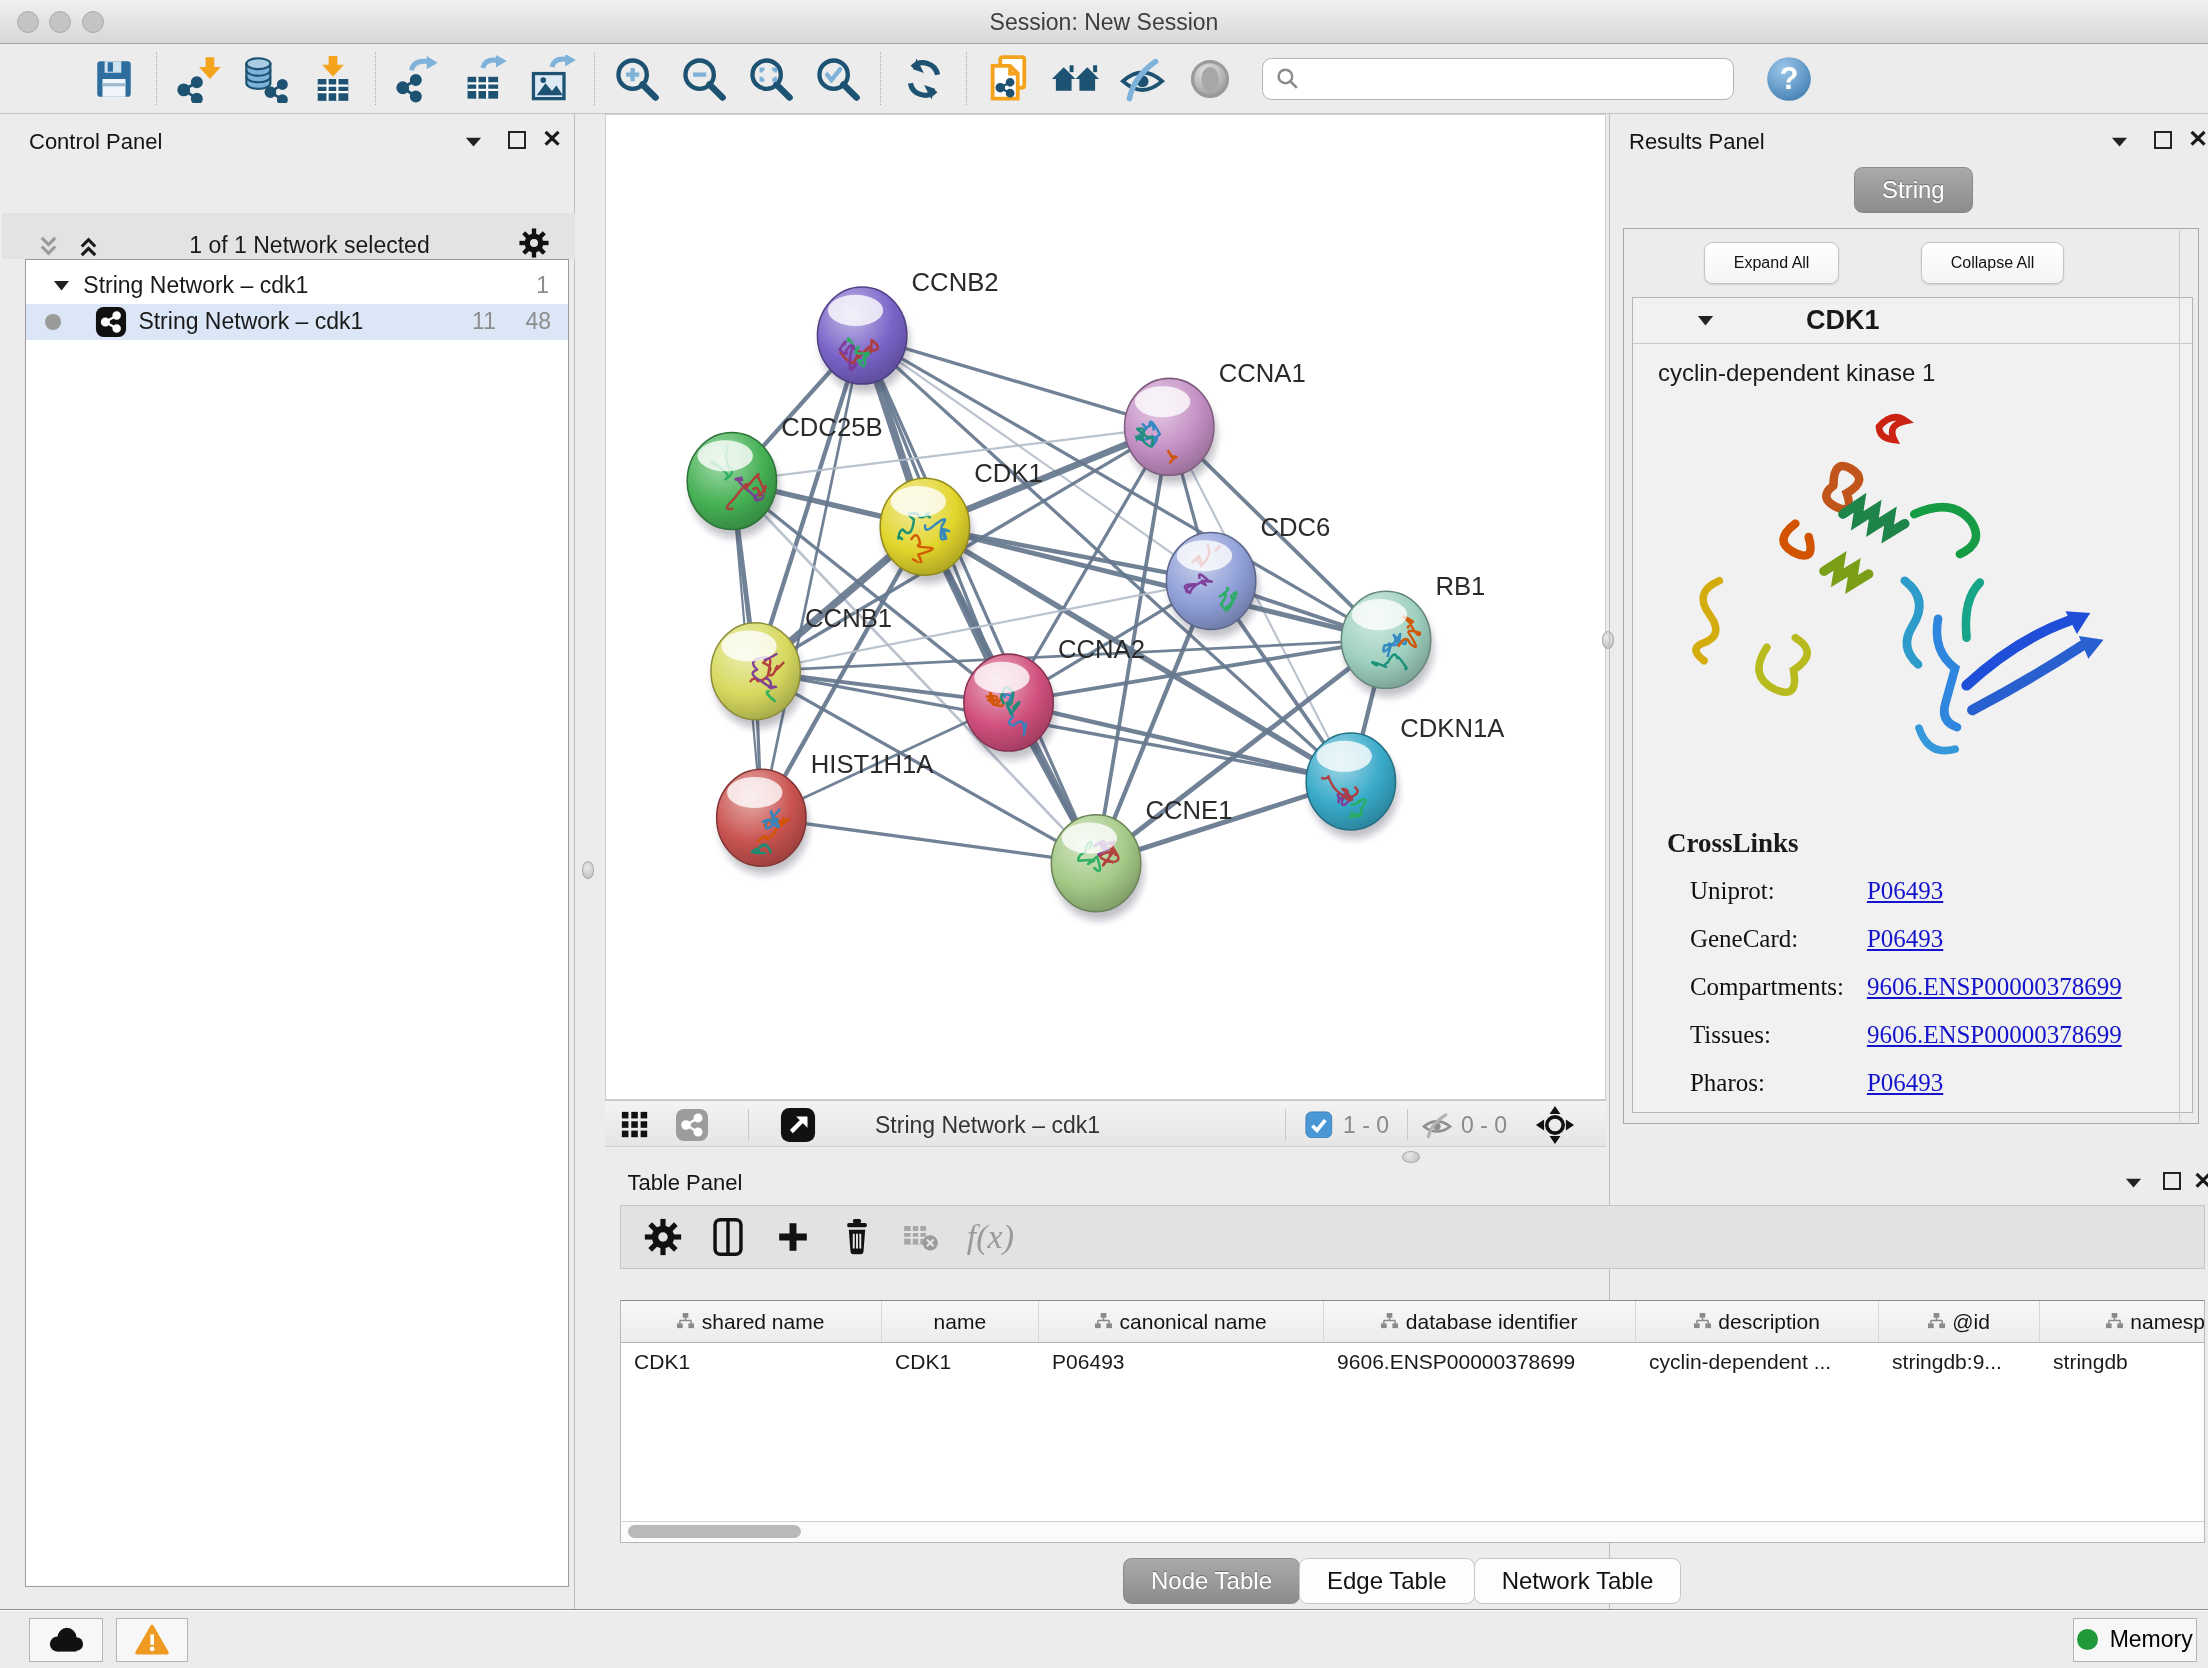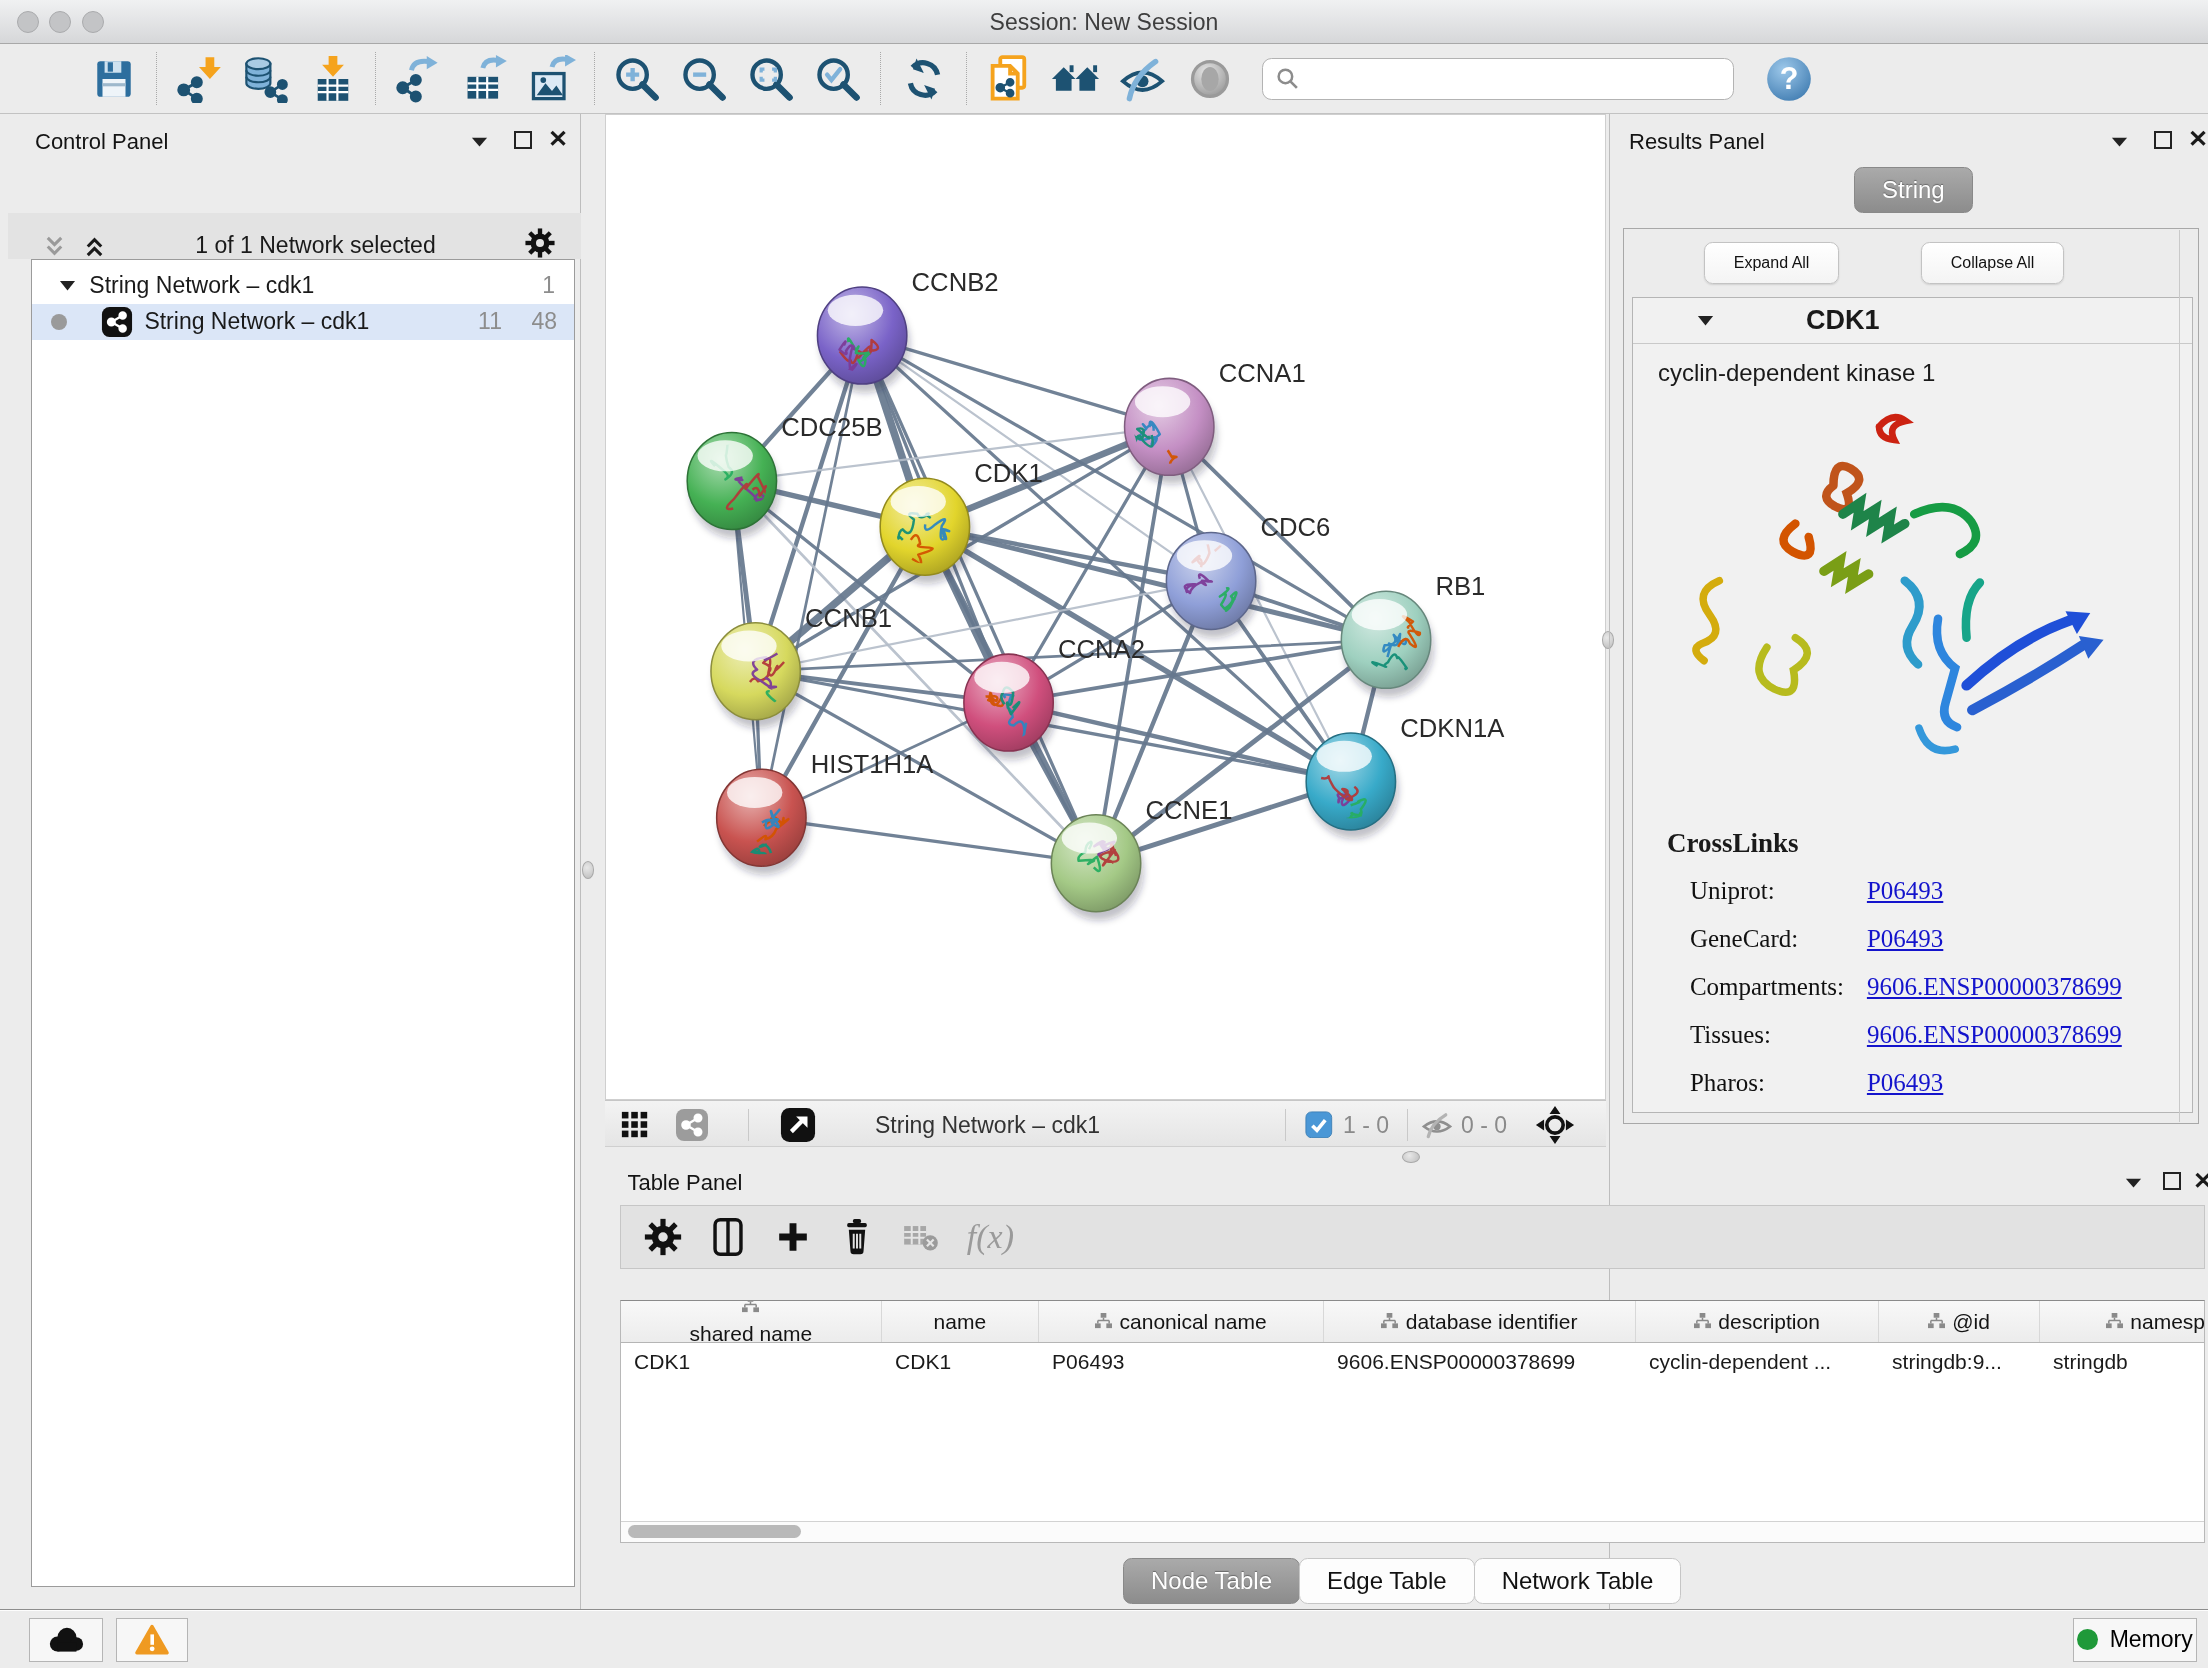--- a/index.html
+++ b/index.html
@@ -266,21 +266,21 @@
           <stop offset="0" stop-color="#9dc8ea"></stop>
               <stop offset="1" stop-color="#3674ab"></stop>
             </radialGradient>
           </defs>
         <circle cx="22" cy="22" r="20" fill="url(#ghelp)"></circle>
         <text x="22" y="31" text-anchor="middle" font-size="28" font-weight="bold" fill="#fff" font-family="Liberation Sans, sans-serif">?</text>
         </svg>
     </button>
   </div>
 
-  <div class="abs" style="left:8px;top:114px;width:573px;height:1495px;border-right:1px solid #bdbdbd">
+  <div class="abs" style="left:2px;top:114px;width:573px;height:1495px;border-right:1px solid #bdbdbd">
     <div class="abs ptitle" style="left:27px;top:15px">Control Panel</div>
     <div class="abs" style="left:462px;top:21px">
       <svg width="19" height="13.3" viewBox="0 0 20 14">
           <path d="M2 3 h16 l-8 9 Z" fill="#222"></path>
         </svg>
       </div>
     <div class="abs" style="left:506px;top:17px;width:18px;height:18px;border:2.4px solid #222"></div>
     <div class="abs" style="left:540px;top:11.4px;font-size:24px;font-weight:bold">✕</div>
 
 
@@ -807,21 +807,21 @@
           <path d="M2 13 h26 M2 20 h26 M11 6 v22 M20 6 v22" stroke="#e6e6e6" stroke-width="2.4"></path>
           <circle cx="33" cy="26" r="9" fill="#8f8f8f"></circle>
           <path d="M29 22 l8 8 M37 22 l-8 8" stroke="#e6e6e6" stroke-width="2.6"></path>
           </svg>
         </span>
       <span style="font-family:'Liberation Serif',serif;font-style:italic;font-size:34px;color:#9a9a9a">f(x)</span>
     </div>
 
     <div class="abs tblbox" style="left:3.8px;top:143px;width:1585px;height:243px">
       <div class="thead" id="thead">
-          <div class="th" style="width: 261px; flex-direction: column;">
+          <div class="th" style="width: 261px;">
             <span>
               <svg width="17" height="17" viewBox="0 0 18 18" fill="#8a8a8a">
                 <rect x="6" y="0" width="6" height="5"></rect>
                 <path d="M9 5 v3 M3 8 h12 M3 8 v3 M15 8 v3" stroke="#8a8a8a" stroke-width="1.6" fill="none"></path>
                 <rect x="0" y="11" width="6" height="5"></rect>
                 <rect x="12" y="11" width="6" height="5"></rect>
                 <rect x="6" y="11" width="6" height="5" fill="none"></rect>
               </svg>
             </span>
             <span>shared name</span>

